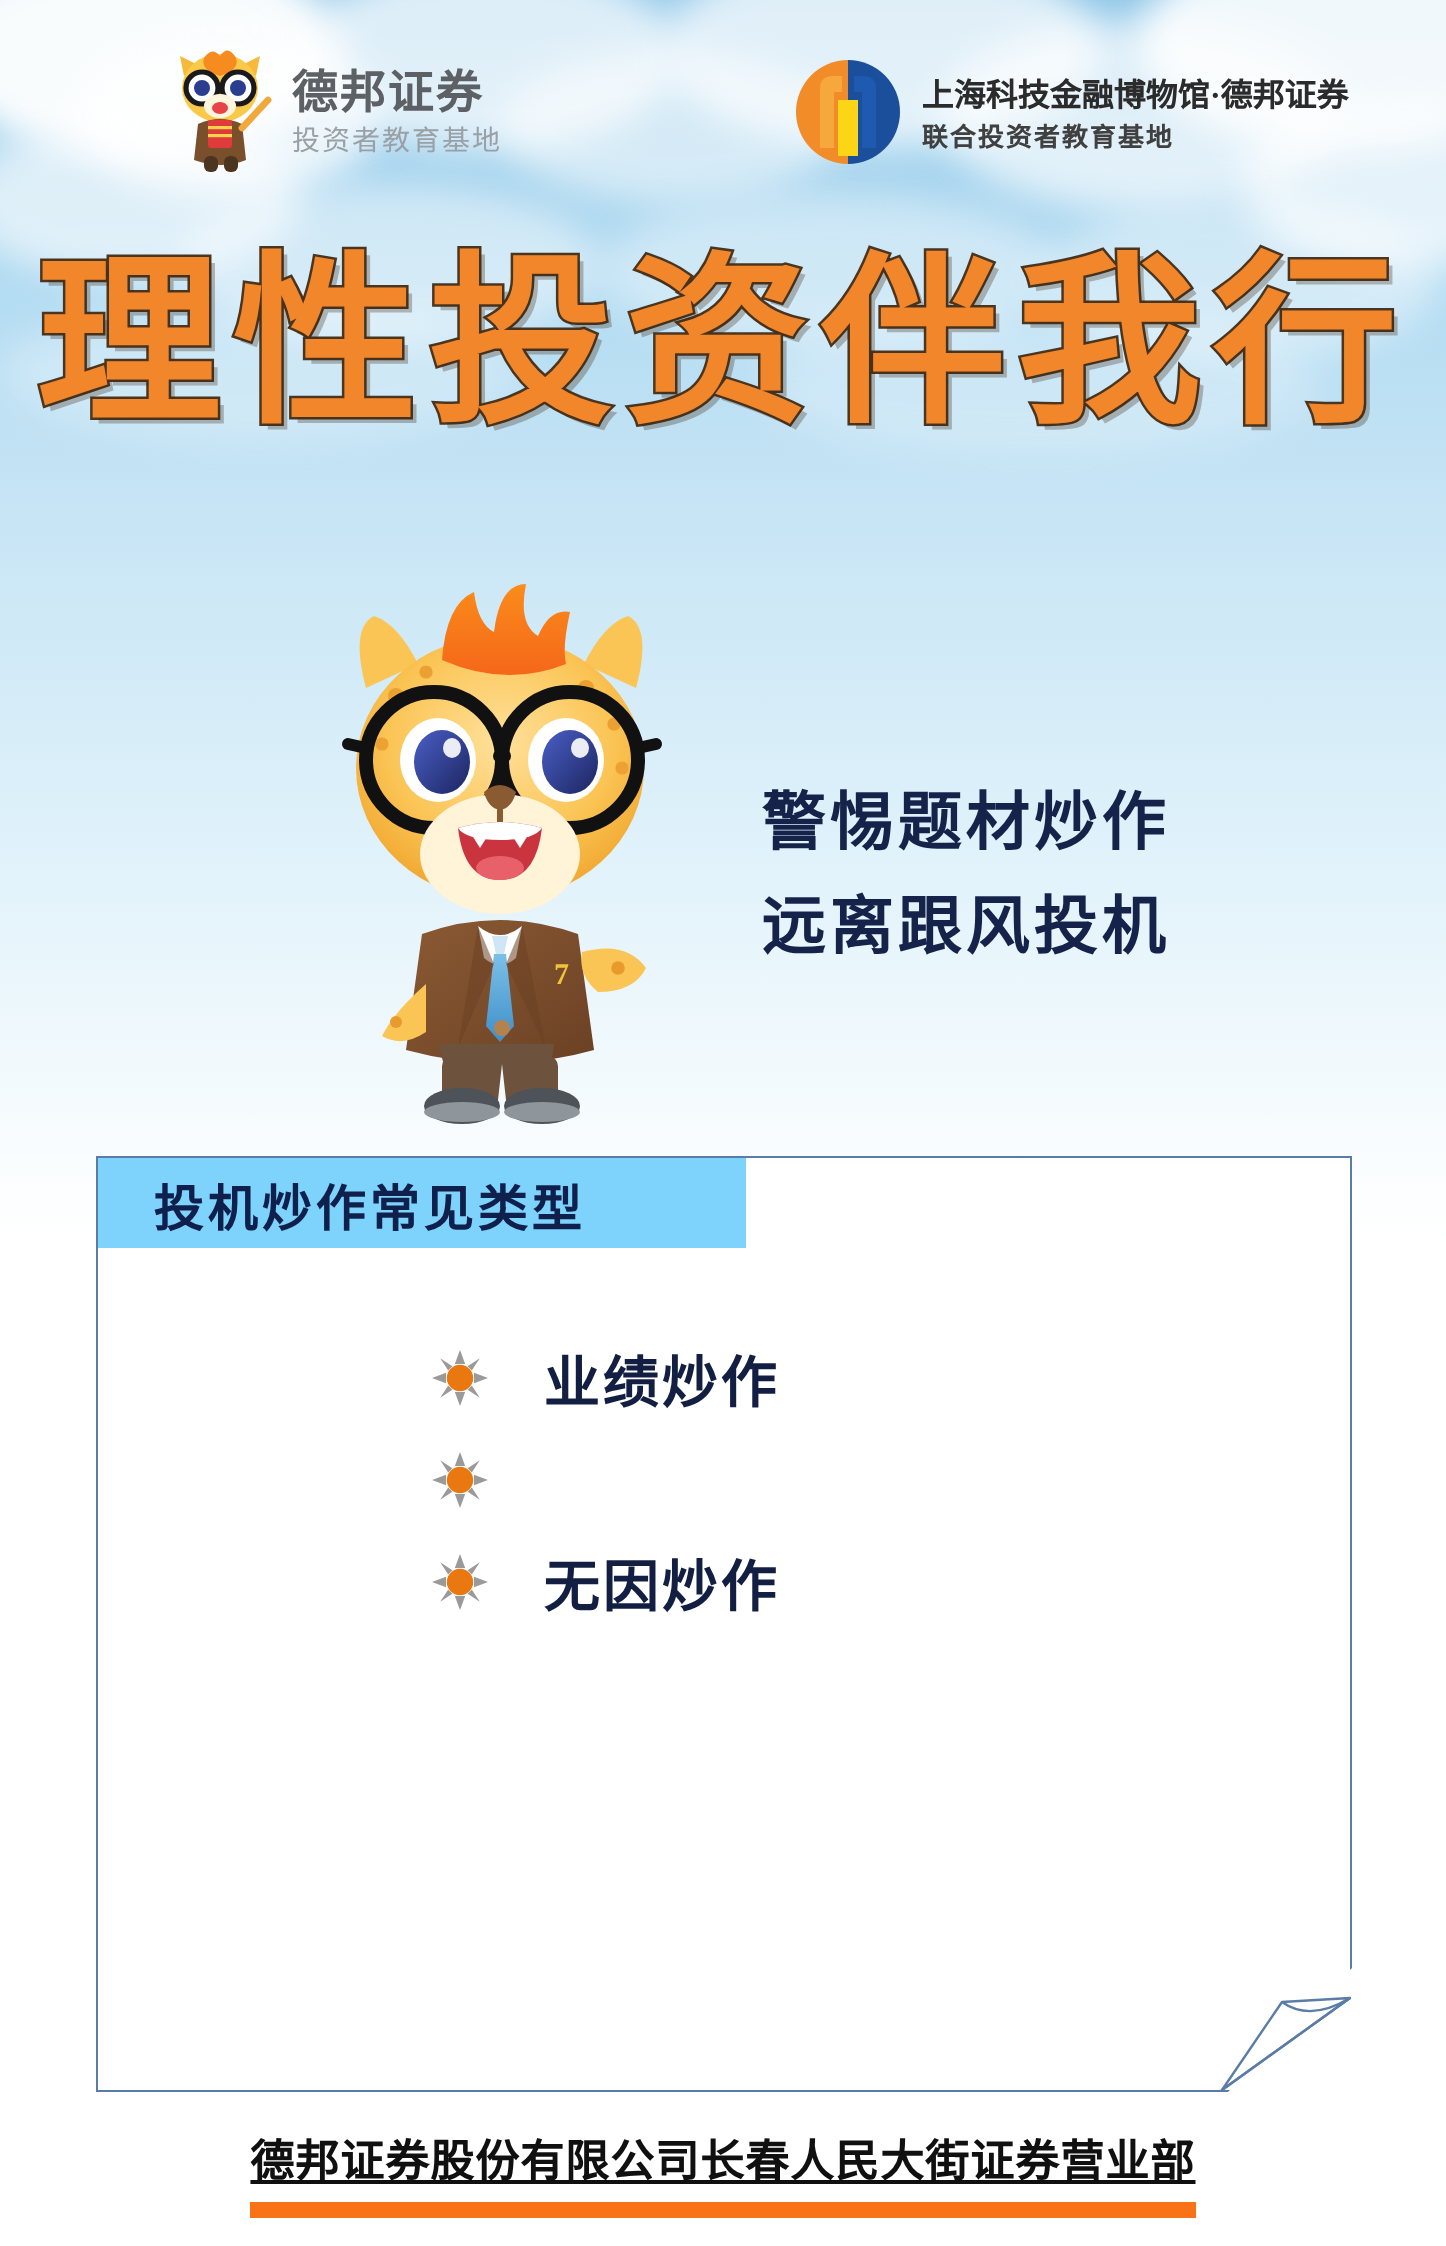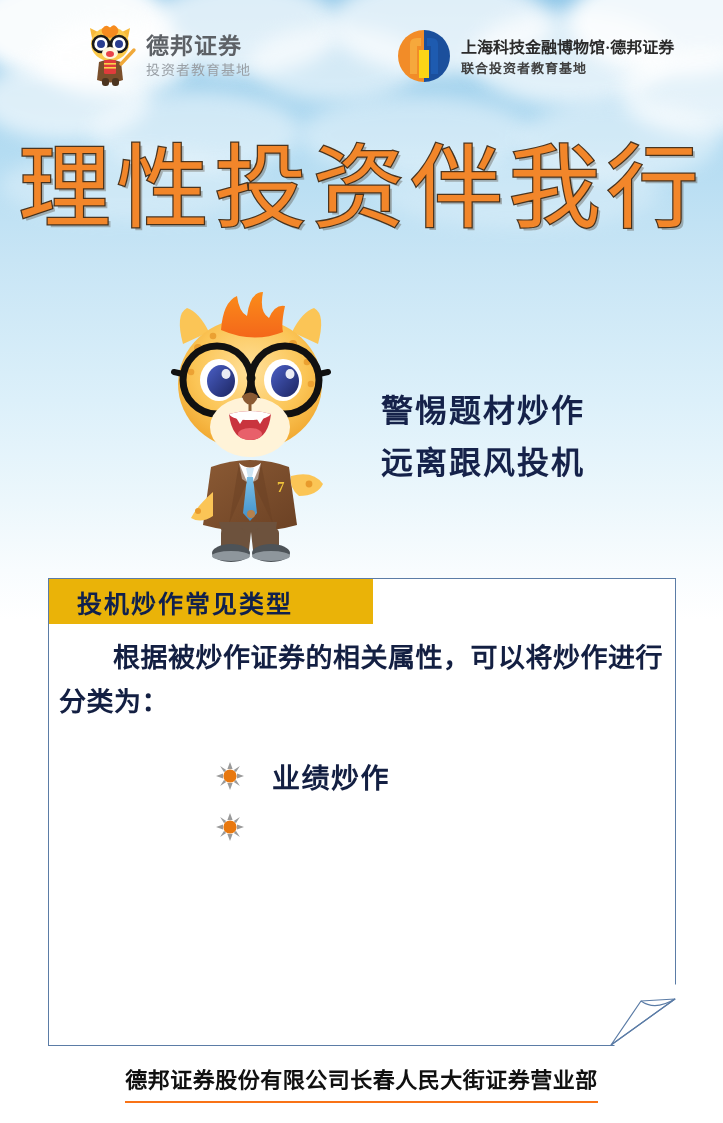--- a/index.html
+++ b/index.html
@@ -122,25 +122,25 @@
     color: #404040;
     white-space: nowrap;
     margin-top: 4px;
     letter-spacing: 1px;
   }
 
   
   .main-title {
     position: absolute;
     left: 0;
-    top: 140px;
+    top: 124px;
     width: 723px;
     text-align: center;
     font-size: 92px;
-    font-weight: normal;
+    font-weight: bold;
     letter-spacing: 6px;
     color: #f2862a;
     -webkit-text-stroke: 2.5px #4a3520;
     paint-order: stroke fill;
     text-shadow: 3px 3px 0 rgba(60,40,20,0.30);
     white-space: nowrap;
     line-height: 1.05;
   }
 
   
@@ -193,21 +193,21 @@
     height: 70px;
     pointer-events: none;
   }
 
   .card-header {
     position: absolute;
     left: 0px;
     top: 0px;
     width: 324px;
     height: 45px;
-    background: #eab308;
+    background: #7dd3fc;
     display: flex;
     align-items: center;
   }
   .card-header-text {
     margin-left: 28px;
     font-size: 25px;
     font-weight: bold;
     color: #10204d;
     letter-spacing: 2px;
     white-space: nowrap;
@@ -262,22 +262,23 @@
     width: 723px;
     text-align: center;
   }
   .footer-text {
     display: inline-block;
     font-size: 22px;
     font-weight: bold;
     color: #101010;
     letter-spacing: 0.5px;
     padding-bottom: 7px;
-    border-bottom: 2px solid #f97316;
-    white-space: nowrap;
+    border-bottom: 8px solid #f97316;
+    white-space: nowrap;
+    text-decoration: underline;
   }
 </style>
 </head>
 <body>
 
 <div id="poster">
 
   <div class="sky"></div>
   <div class="clouds">
     <div class="cloud" style="left:-30px;  top:-30px; width:200px; height:110px; opacity:.95;"></div>
@@ -451,21 +452,20 @@
     <div>远离跟风投机</div>
   </div>
 
   <div class="card">
 
     <div class="card-header">
       <div class="card-header-text">投机炒作常见类型</div>
     </div>
 
     <div class="card-body">
-      <div class="card-paragraph">根据被炒作证券的相关属性，可以将炒作进行分类为：</div>
 
       <ul class="bullet-list">
 
 
         <li class="bullet-item">
           <span class="bullet-icon">
             <svg viewBox="0 0 28 28" width="28" height="28" aria-hidden="true">
               <g fill="#9a9a9a">
                 <polygon points="14,0 16.6,7 11.4,7"></polygon>
                 <polygon points="14,28 16.6,21 11.4,21"></polygon>
@@ -493,20 +493,38 @@
                 <polygon points="4.1,4.1 10.2,8.1 8.1,10.2"></polygon>
                 <polygon points="23.9,4.1 17.8,8.1 19.9,10.2"></polygon>
                 <polygon points="4.1,23.9 10.2,19.9 8.1,17.8"></polygon>
                 <polygon points="23.9,23.9 17.8,19.9 19.9,17.8"></polygon>
               </g>
               <circle cx="14" cy="14" r="6.6" fill="#e8780f"></circle>
             </svg>
           </span>
         </li>
 
+        <li class="bullet-item">
+          <span class="bullet-icon">
+            <svg viewBox="0 0 28 28" width="28" height="28" aria-hidden="true">
+              <g fill="#9a9a9a">
+                <polygon points="14,0 16.6,7 11.4,7"></polygon>
+                <polygon points="14,28 16.6,21 11.4,21"></polygon>
+                <polygon points="0,14 7,11.4 7,16.6"></polygon>
+                <polygon points="28,14 21,11.4 21,16.6"></polygon>
+                <polygon points="4.1,4.1 10.2,8.1 8.1,10.2"></polygon>
+                <polygon points="23.9,4.1 17.8,8.1 19.9,10.2"></polygon>
+                <polygon points="4.1,23.9 10.2,19.9 8.1,17.8"></polygon>
+                <polygon points="23.9,23.9 17.8,19.9 19.9,17.8"></polygon>
+              </g>
+              <circle cx="14" cy="14" r="6.6" fill="#e8780f"></circle>
+            </svg>
+          </span>
+          <span class="bullet-label">无因炒作</span>
+        </li>
 
       </ul>
     </div>
 
     <div class="card-corner-mask"></div>
     <div class="card-curl">
       <svg viewBox="0 0 70 70" width="70" height="70" aria-hidden="true">
         <path d="M4 68 L34 24 L68 22 Z" fill="#ffffff" stroke="#5b7ca6" stroke-width="1.2" stroke-linejoin="round"></path>
         <path d="M34 24 q14 10 34 -2" fill="none" stroke="#5b7ca6" stroke-width="1.2"></path>
         <path d="M4 68 L68 22" fill="none" stroke="#5b7ca6" stroke-width="1.2"></path>

